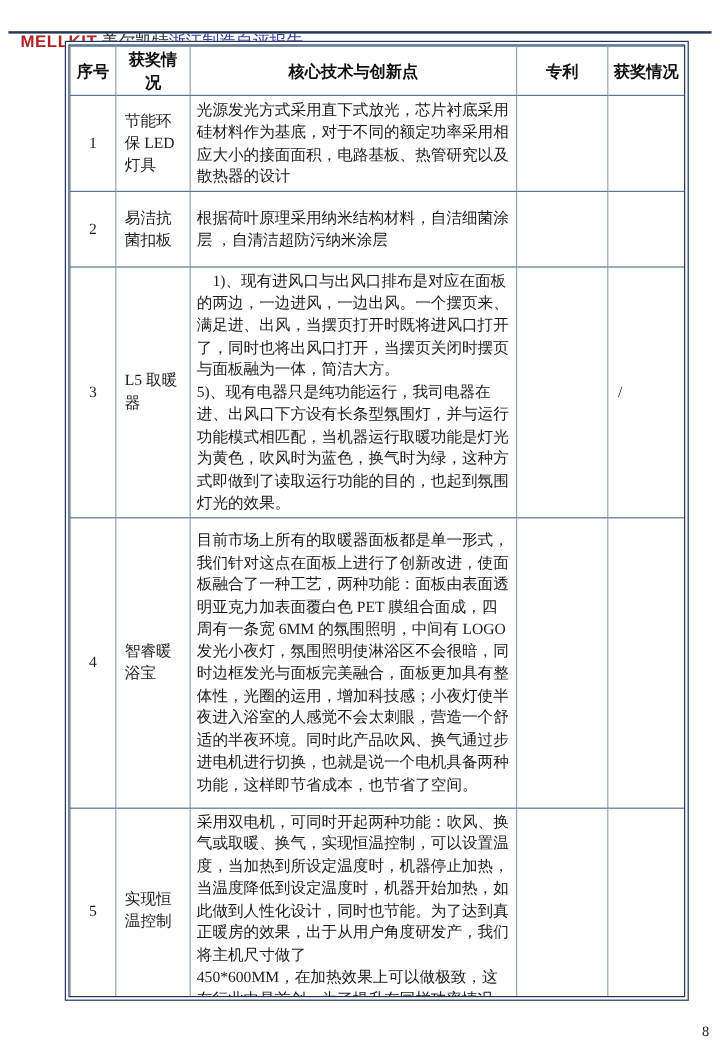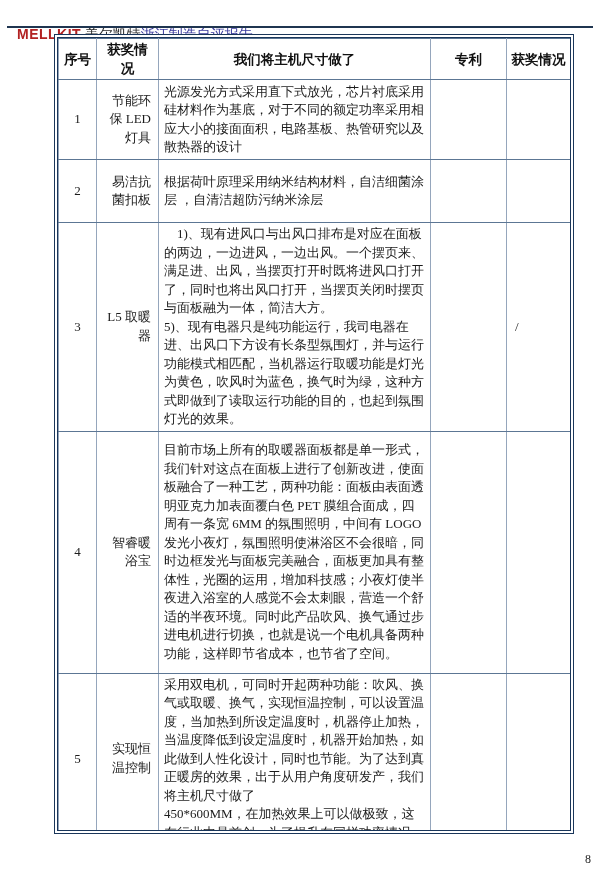--- a/index.html
+++ b/index.html
@@ -42,21 +42,21 @@
   tr.r1{height:80px;}
   tr.r2{height:63px;}
   tr.r3{height:207px;}
   tr.r4{height:242px;}
   tr.r5{height:160px;}
   th{
     font-weight:bold;font-size:13.5px;text-align:center;
     padding:1px 4px;line-height:19px;color:#111;
   }
   td.cell-no{text-align:center;}
-  td.cell-name{text-align:right;padding:1px 7px;margin-left:19px;}
+  td.cell-name{text-align:left;padding:1px 7px;margin-left:19px;}
   td.cell-core{
     text-align:left;padding:2px 5px;white-space:pre-wrap;
     word-break:break-all;vertical-align:middle;
   }
   td.cell-core.top{vertical-align:top;font-family:Liberation Serif, serif;}
   td.cell-patent{text-align:center;}
   td.cell-award{text-align:left;padding:0 8px;}
   
   .page-number{
     position:absolute;top:852px;right:9px;font-size:12px;color:#222;
@@ -76,21 +76,21 @@
       <col class="c-no">
         <col class="c-name">
         <col class="c-core">
         <col class="c-patent">
         <col class="c-award">
     </colgroup>
     <thead>
       <tr class="hrow">
         <th>序号</th>
         <th>获奖情况</th>
-        <th>我们将主机尺寸做了</th>
+        <th>核心技术与创新点</th>
         <th>专利</th>
         <th>获奖情况</th>
       </tr>
     </thead>
     <tbody>
       <tr class="r1">
         <td class="cell-no">1</td>
         <td class="cell-name">节能环保 LED 灯具</td>
         <td class="cell-core">光源发光方式采用直下式放光，芯片衬底采用硅材料作为基底，对于不同的额定功率采用相应大小的接面面积，电路基板、热管研究以及散热器的设计</td>
         <td class="cell-patent"></td>

